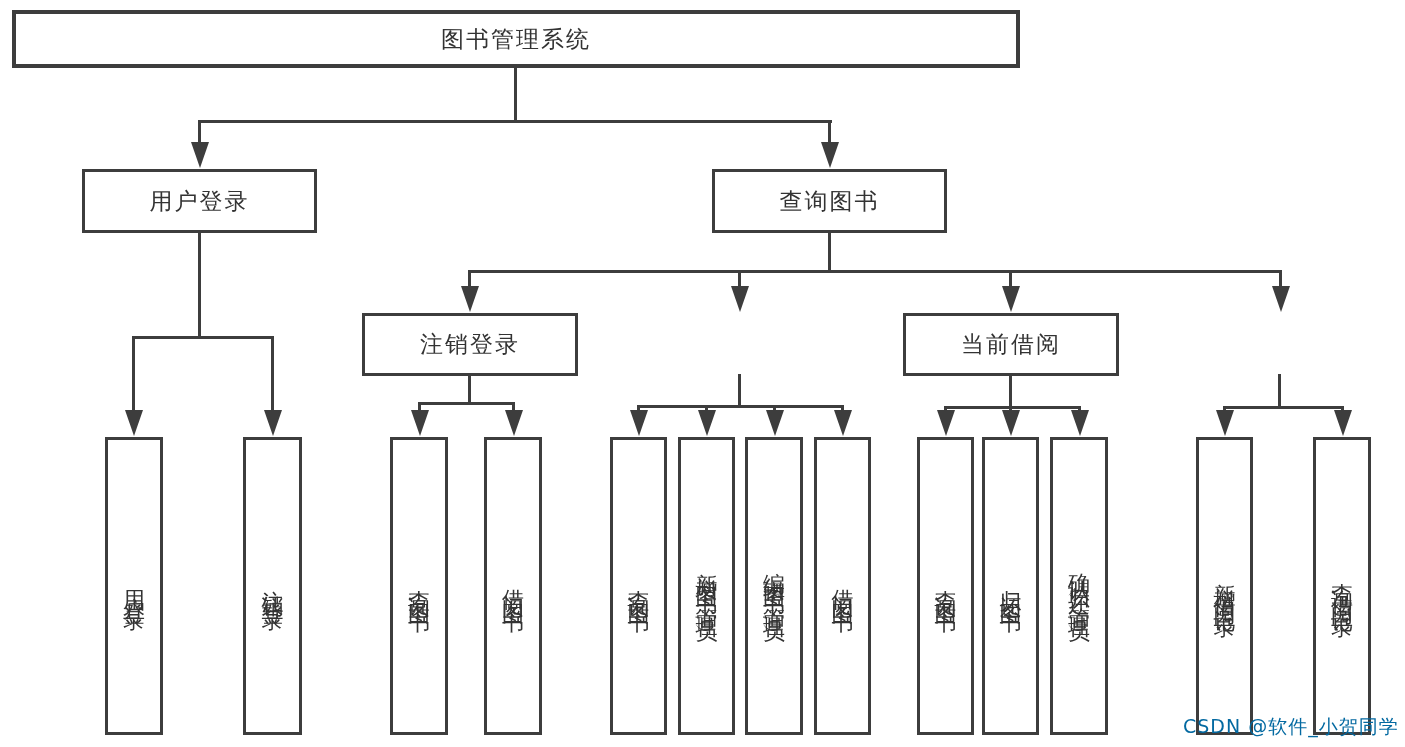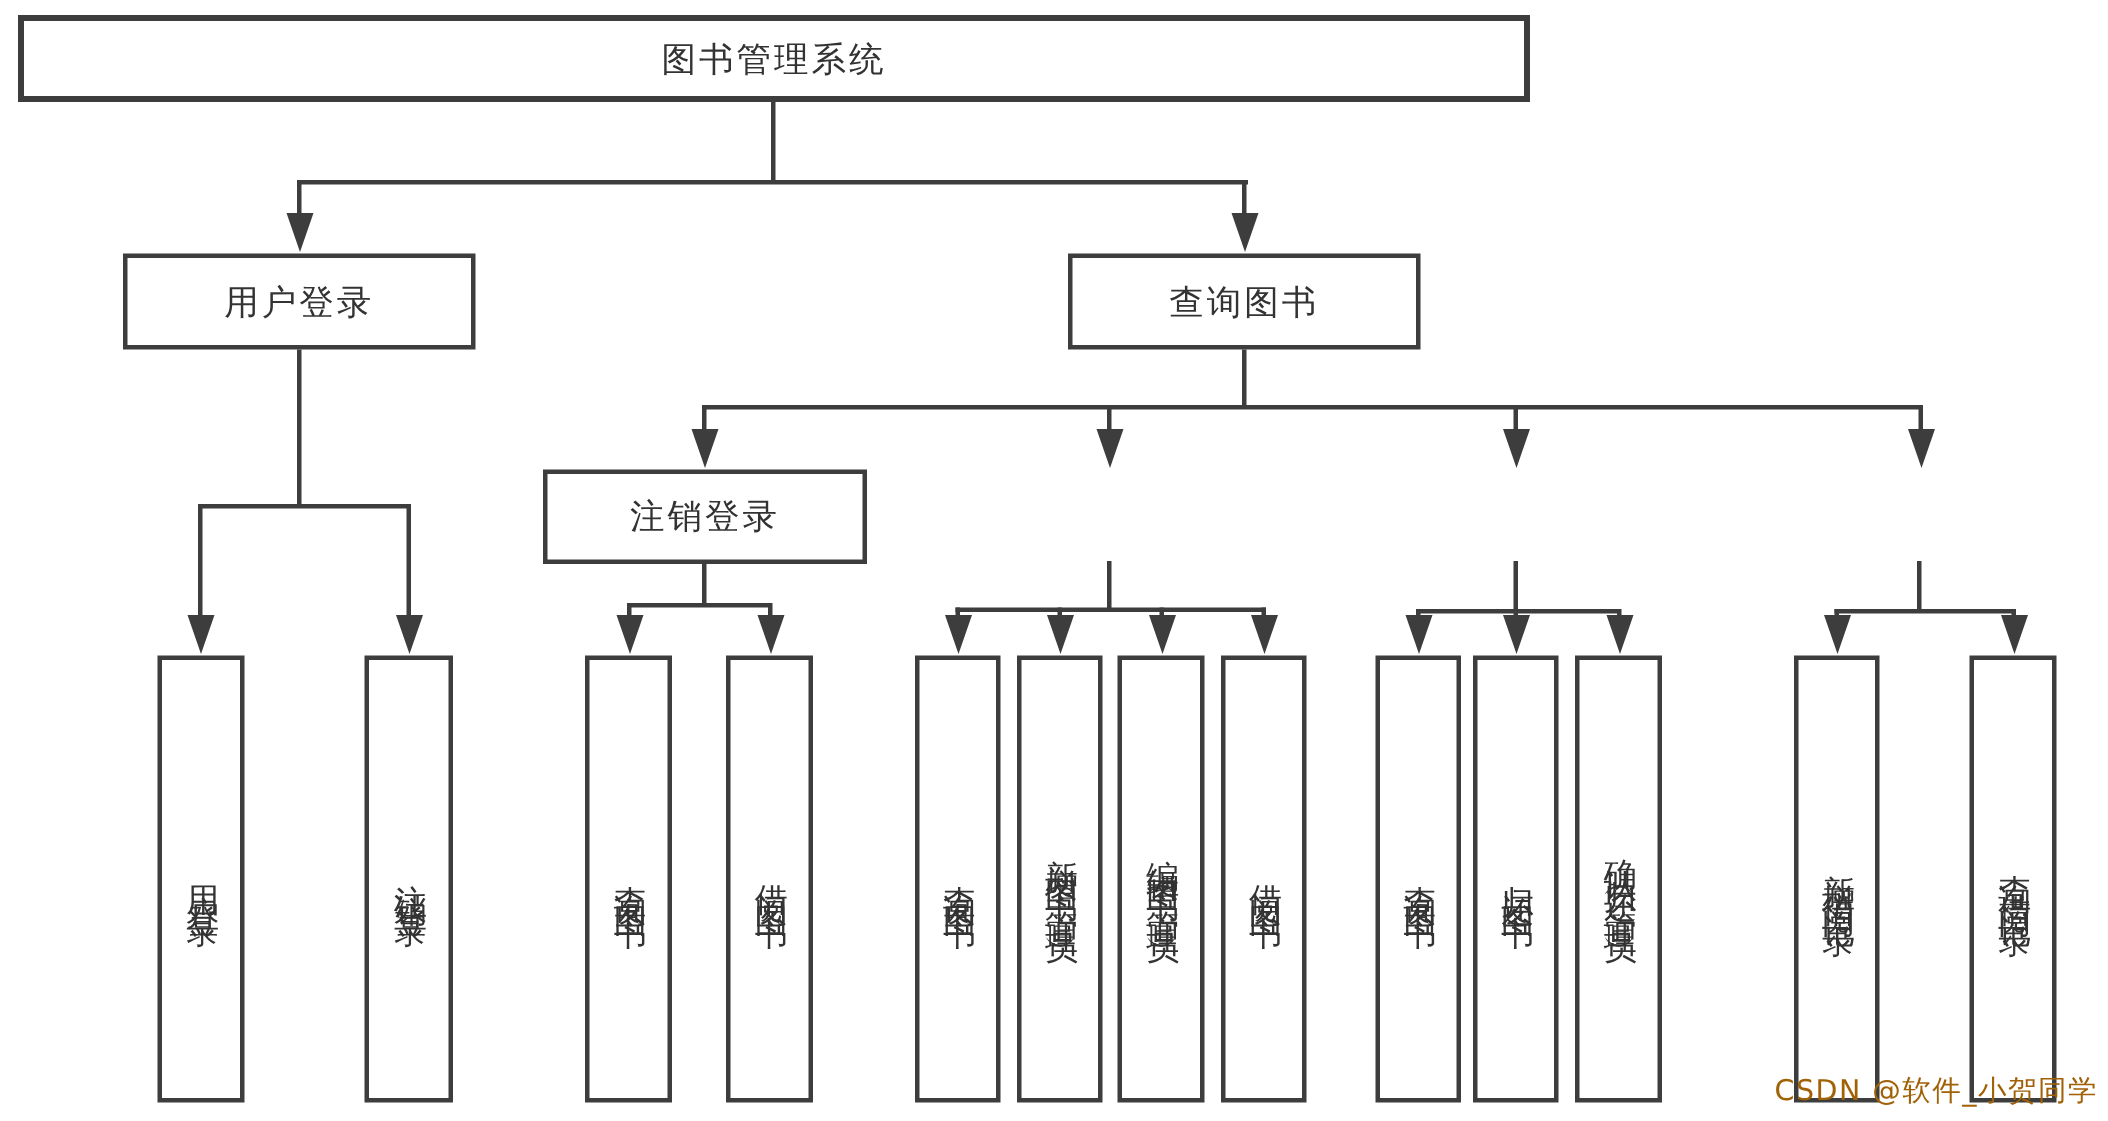--- a/index.html
+++ b/index.html
@@ -21,37 +21,38 @@
   .vline{width:3px;}
   .hline{height:3px;}
   .drop{width:3px;}
   .drop::after{
     content:"";position:absolute;left:-7px;top:100%;width:0;height:0;
     border-left:9px solid transparent;border-right:9px solid transparent;
     border-top:26px solid #3d3d3d;
   }
   .watermark{
     position:absolute;left:1183px;top:714px;font-size:19px;letter-spacing:1px;
-    color:#a16207;white-space:nowrap;z-index:5;
+    color:#0369a1;white-space:nowrap;z-index:5;
   }
 </style>
 </head>
 <body>
 
 <div class="canvas">
 
   <div class="box root" style="left:12px;top:10px;width:1008px;height:58px">图书管理系统</div>
 
   <div class="box" style="left:82px;top:169px;width:235px;height:64px">用户登录</div>
 
   <div class="box" style="left:712px;top:169px;width:235px;height:64px">查询图书</div>
 
   <div class="box" style="left:362px;top:313px;width:216px;height:63px">注销登录</div>
 
 
+  <div class="box" style="left:903px;top:313px;width:216px;height:63px">当前借阅</div>
 
 
   <div class="box vbox" style="left:105px;top:437px;width:58px;height:298px">用户登录</div>
   <div class="box vbox" style="left:243px;top:437px;width:59px;height:298px">注销登录</div>
 
   <div class="box vbox" style="left:390px;top:437px;width:58px;height:298px">查询图书</div>
   <div class="box vbox" style="left:484px;top:437px;width:58px;height:298px">借阅图书</div>
 
   <div class="box vbox" style="left:610px;top:437px;width:57px;height:298px">查询图书</div>
   <div class="box vbox" style="left:678px;top:437px;width:57px;height:298px">新增图书（管理员）</div>

